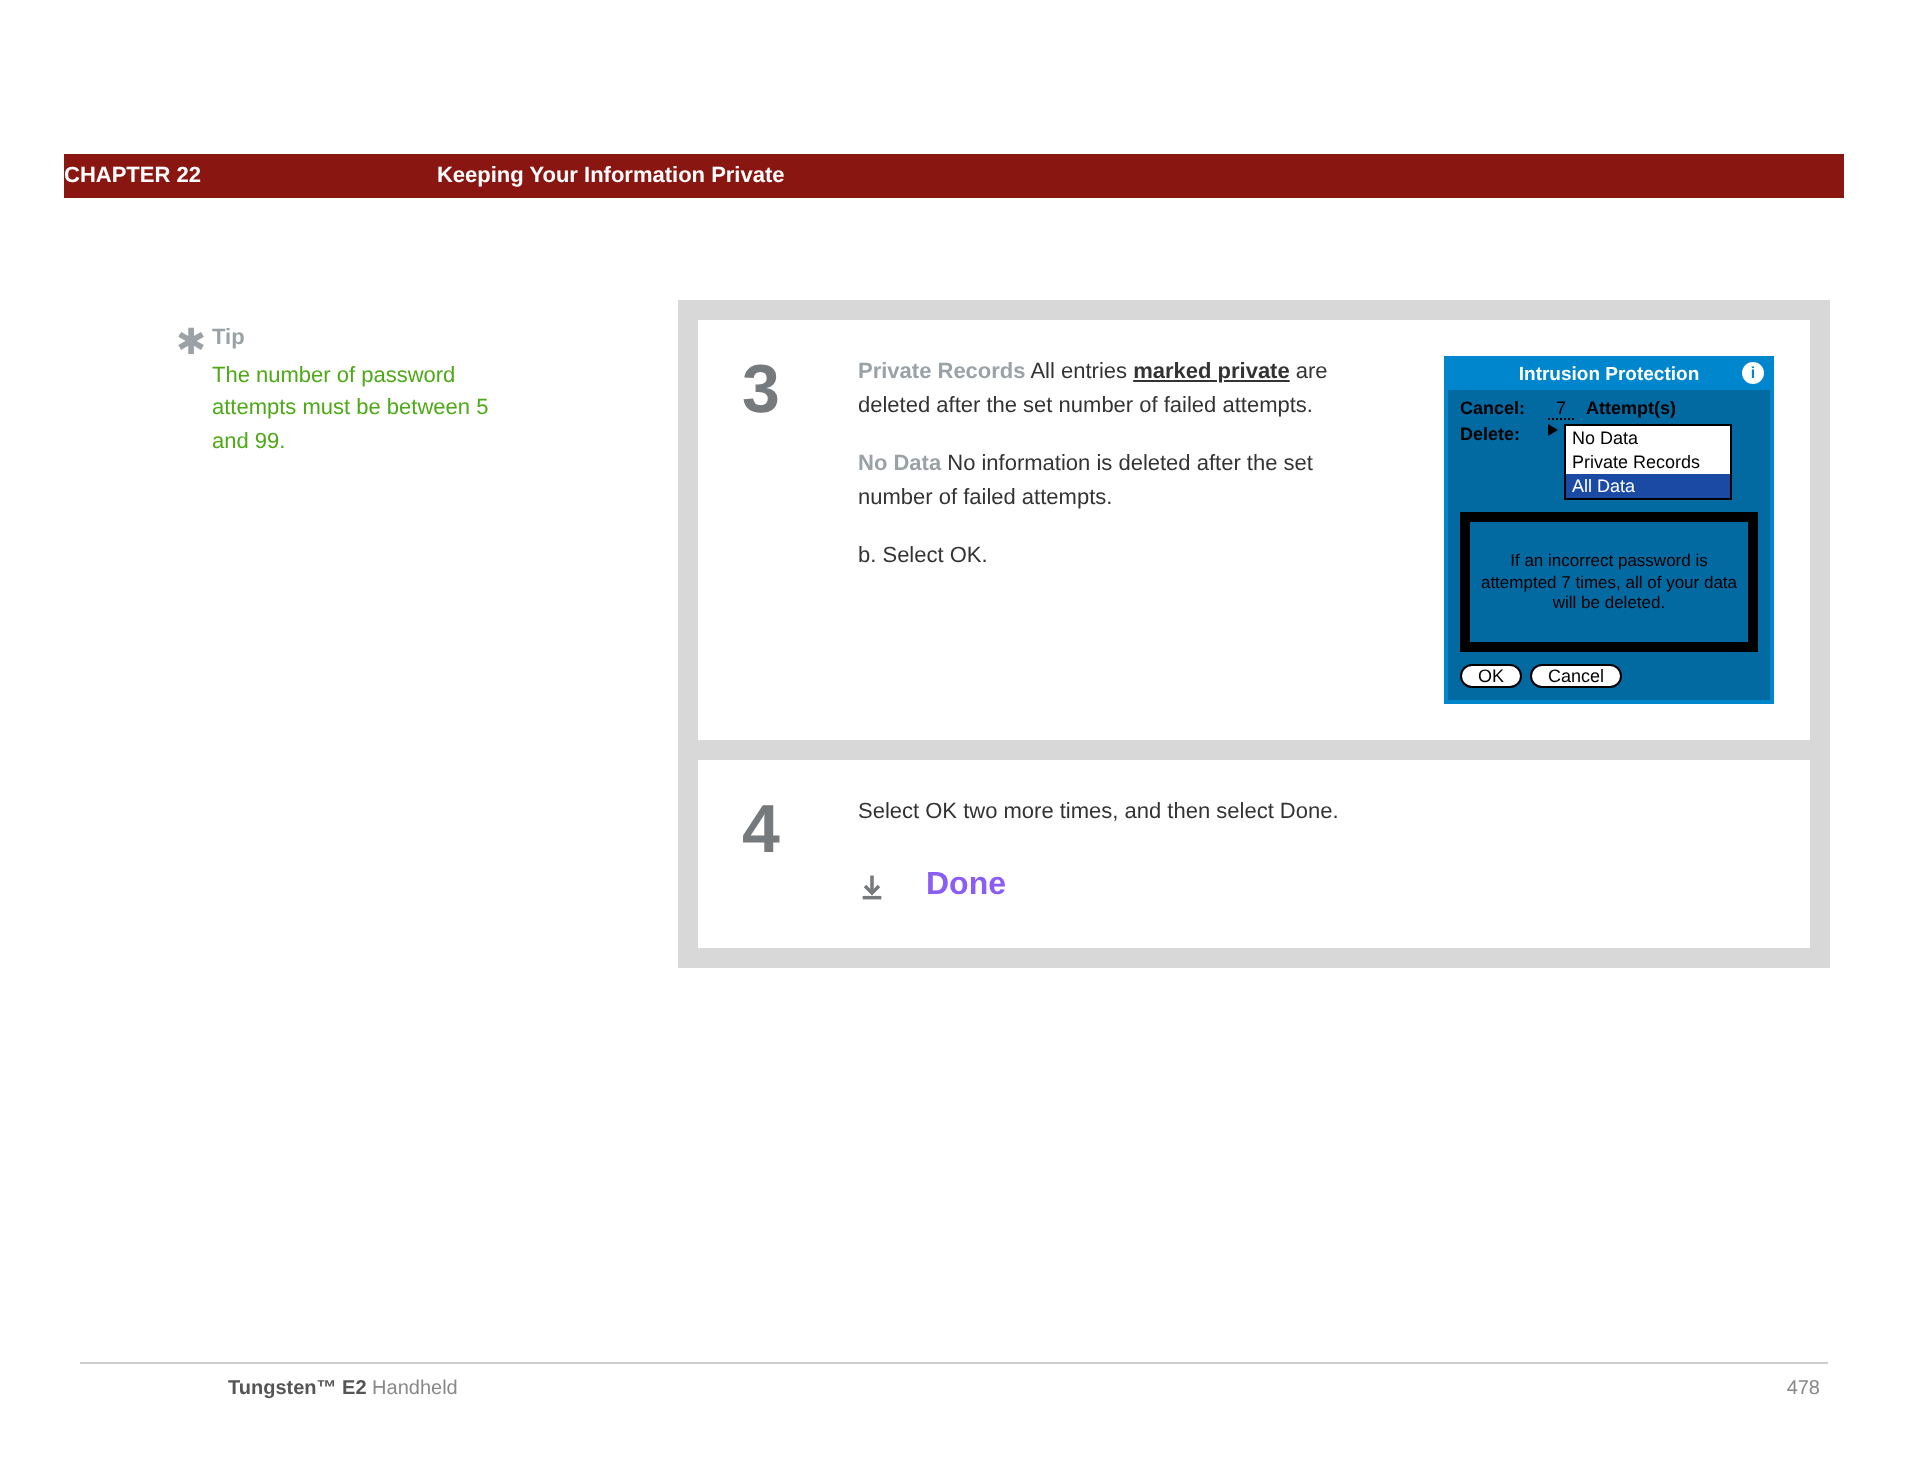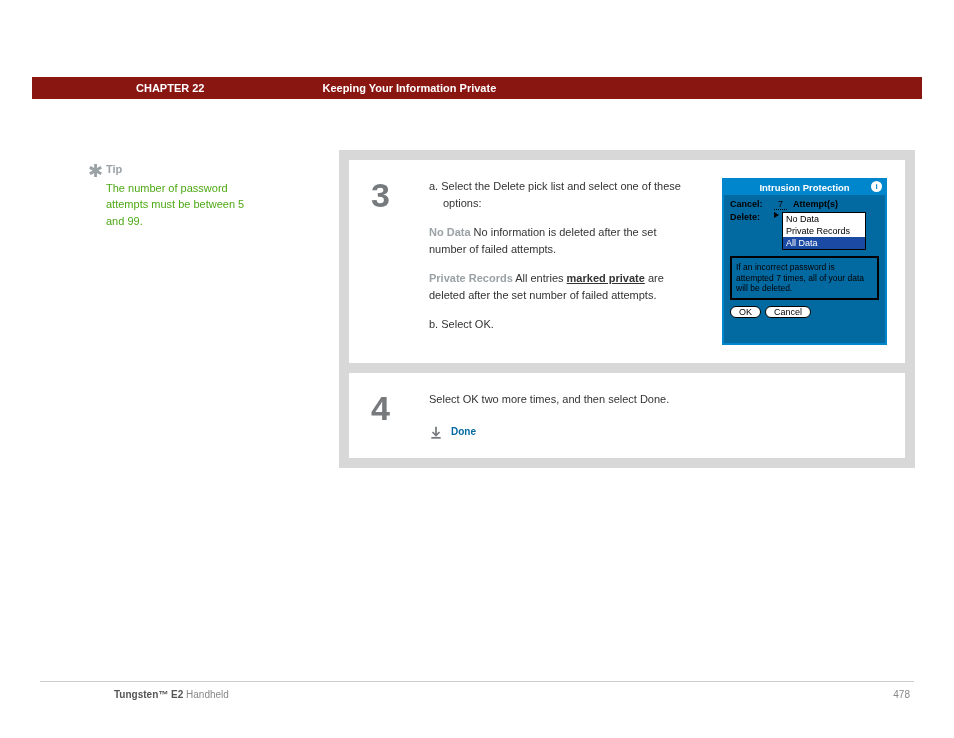--- a/index.html
+++ b/index.html
@@ -1,54 +1,54 @@
 <!DOCTYPE html>
 <html><head>
   <meta charset="utf-8">
   <style>
     * { margin:0; padding:0; box-sizing:border-box; }
     body { width:954px; height:738px; background:#fff; font-family:"Trebuchet MS","Lucida Sans",Verdana,sans-serif; position:relative; color:#333; }
     .page { width:954px; height:738px; position:relative; }
 
     
     .hdr { position:absolute; top:77px; left:32px; right:32px; height:22px; background:#8a1612; color:#fff; font-size:11px; font-weight:bold; display:flex; align-items:center; }
-    .hdr .chap { margin-left:104px; }
+    .hdr .chap { }
     .hdr .title { margin-left:118px; }
 
     
     .tipbox { position:absolute; top:161px; left:106px; width:155px; font-size:11px; line-height:1.5; color:#4da915; }
     .tipbox .tiphead { font-weight:bold; color:#9aa2a6; margin-bottom:2px; }
     .tipbox .star { color:#9aa2a6; font-size:18px; position:absolute; left:-18px; top:-3px; }
 
     
     .steps-outer { position:absolute; top:150px; left:339px; width:576px; background:#d8d8d8; }
     .step { background:#fff; margin:10px; padding:18px 18px 18px 22px; display:flex; gap:26px; }
     .step + .step { margin-top:0; }
     .num { font-size:34px; font-weight:bold; color:#767a7d; width:32px; flex:none; line-height:1; }
     .step-body { font-size:11px; line-height:1.55; color:#333; flex:1; }
     .step-body p { margin-bottom:12px; }
     .step-body .lead { color:#9aa2a6; font-weight:bold; }
     .step-body .sub { margin-left:14px; text-indent:-14px; }
     .step-body .mp { font-weight:bold; text-decoration:underline; }
-    .done-row { display:flex; align-items:center; gap:8px; margin-top:16px; color:#0369a1; font-weight:bold; font-size:10px; }
+    .done-row { display:flex; align-items:center; gap:20px; margin-top:16px; color:#8b5cf6; font-weight:bold; font-size:16px; }
     .done-row svg { width:14px; height:14px; }
 
     
     .palm { width:165px; border:2px solid #0086cc; background:#0369a1; font-family:Verdana,Arial,sans-serif; font-size:9px; color:#000; flex:none; }
     .palm .titlebar { background:#0086cc; color:#fff; font-weight:bold; font-size:9.5px; padding:2px 4px; display:flex; justify-content:center; position:relative; }
     .palm .titlebar .info { position:absolute; right:3px; top:1px; width:11px; height:11px; border-radius:50%; background:#fff; color:#0086cc; font-weight:bold; font-size:8px; display:flex; align-items:center; justify-content:center; }
     .palm .body { padding:4px 6px 6px; }
     .palm .row { display:flex; align-items:flex-start; margin-bottom:2px; }
     .palm .lbl { font-weight:bold; width:44px; }
     .palm .afterval { border-bottom:1px dotted #000; padding:0 4px; margin-right:6px; }
     .palm .tri { display:inline-block; width:0; height:0; border-top:3px solid transparent; border-bottom:3px solid transparent; border-left:5px solid #000; margin-right:3px; vertical-align:middle; }
     .palm .dropdown { border:1px solid #000; background:#fff; width:84px; }
     .palm .dropdown div { padding:1px 3px; white-space:nowrap; }
     .palm .dropdown .sel { background:#1b4aa5; color:#fff; }
-    .palm .msg { border:2px solid #000000; padding:4px 4px; margin:6px 0; font-size:8.5px; line-height:1.25; }
+    .palm .msg { border:5px solid #000000; padding:14px 4px; margin:6px 0; font-size:8.5px; line-height:1.25;text-align:center; }
     .palm .btns { display:flex; gap:4px; }
     .palm .btn { border:1px solid #000; border-radius:8px; padding:0 8px; font-size:9px; background:#fff; }
 
     
     .rule { position:absolute; left:40px; right:40px; bottom:56px; height:1px; background:#ccc; }
     .foot { position:absolute; left:114px; right:44px; bottom:38px; font-size:10px; color:#888; display:flex; justify-content:space-between; }
     .foot .prod b { color:#555; font-weight:bold; }
   </style>
 </head>
 <body>
@@ -63,26 +63,25 @@
     <span class="star">✱</span>
     <div class="tiphead">Tip</div>
     <div>The number of password attempts must be between 5 and 99.</div>
   </div>
 
   <div class="steps-outer">
 
     <div class="step">
       <div class="num">3</div>
       <div class="step-body">
-        <p class="sub">a.  Select the Delete pick list and select one of these options:</p>
+        <p>
+          <span class="lead">Private Records</span><span>   All entries </span><span class="mp">marked private</span><span> are deleted after the set number of failed attempts.</span>
+        </p>
         <p>
           <span class="lead">No Data</span><span>   No information is deleted after the set number of failed attempts.</span>
-        </p>
-        <p>
-          <span class="lead">Private Records</span><span>   All entries </span><span class="mp">marked private</span><span> are deleted after the set number of failed attempts.</span>
         </p>
         <p class="sub">b.  Select OK.</p>
       </div>
 
       <div class="palm">
         <div class="titlebar">
           <span>Intrusion Protection</span>
           <span class="info">i</span>
         </div>
         <div class="body">

